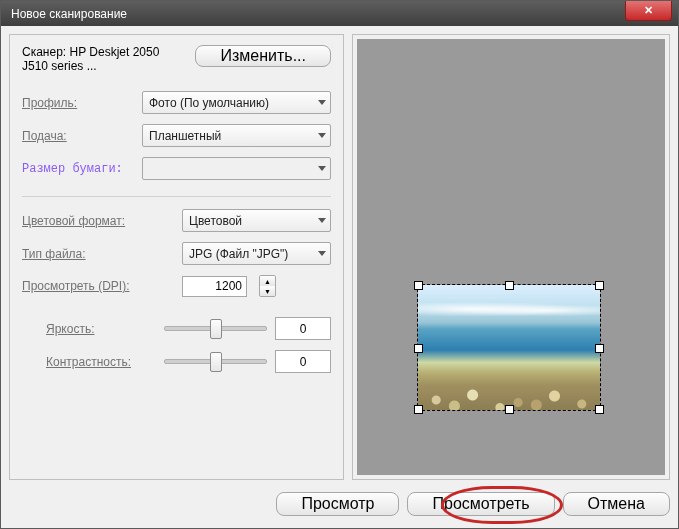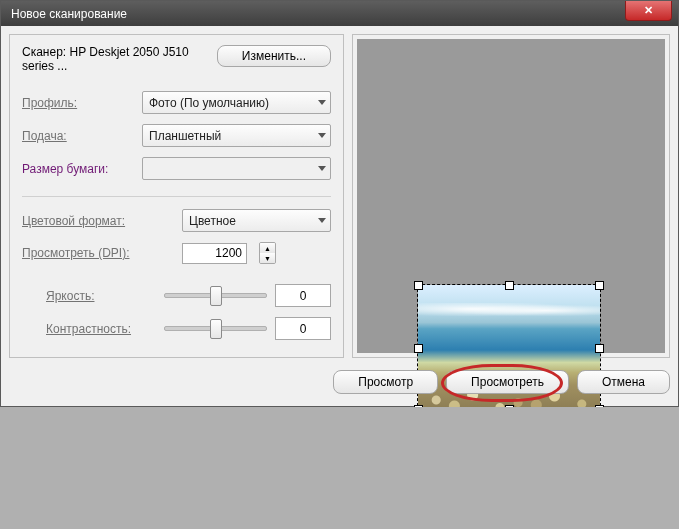--- a/index.html
+++ b/index.html
@@ -1,32 +1,32 @@
 <!DOCTYPE html>
 <html><head>
 <meta charset="utf-8">
 <style>
   html,body{margin:0;padding:0;font-family:"Segoe UI",Tahoma,sans-serif;font-size:12px;color:#222;background:#b0b0b0;}
-  .window{width:679px;height:407px;box-sizing:border-box;border:1px solid #5a5a5a;background:#f0f0f0;position:relative;box-shadow:0 0 8px rgba(0,0,0,.4);}
+  .window{width:679px;height:529px;box-sizing:border-box;border:1px solid #5a5a5a;background:#f0f0f0;position:relative;box-shadow:0 0 8px rgba(0,0,0,.4);}
   .titlebar{height:25px;background:linear-gradient(#5e5e5e,#3e3e3e);display:flex;align-items:center;justify-content:space-between;padding-left:10px;color:#fff;}
   .titlebar-left{display:flex;align-items:center;gap:6px;}
   .titlebar-title{font-size:12px;}
   .titlebar-buttons{display:flex;align-items:flex-start;height:100%;}
   .close-btn{width:45px;height:19px;background:linear-gradient(#e57373,#c62828);border:1px solid #8e1b1b;border-top:none;border-bottom-left-radius:4px;border-bottom-right-radius:4px;display:flex;align-items:center;justify-content:center;margin-right:6px;color:#fff;font-weight:bold;font-size:11px;cursor:pointer;}
   .body{position:absolute;top:25px;left:0;right:0;bottom:0;padding:8px;box-sizing:border-box;}
   .columns{display:flex;gap:8px;height:calc(100% - 40px);}
   .left-panel{width:335px;border:1px solid #bfbfbf;background:#f0f0f0;box-sizing:border-box;padding:10px 12px;display:flex;flex-direction:column;}
   .right-panel{flex:1;border:1px solid #bfbfbf;background:#f0f0f0;box-sizing:border-box;position:relative;}
   .preview-surface{position:absolute;inset:4px;background:#9a9a9a;}
   .row{display:flex;align-items:center;margin-bottom:10px;}
   .row .lbl{flex:0 0 120px;text-decoration:underline;color:#737373;}
-  .row .lbl.muted{color:#701a75;text-decoration:none;}
+  .row .lbl.muted{color:#8b5cf6;text-decoration:none;font-family:Liberation Mono, monospace;}
   .scanner-row{display:flex;align-items:flex-start;gap:8px;margin-bottom:18px;}
   .scanner-label{color:#000;}
-  .btn{background:linear-gradient(#fdfdfd,#e6e6e6);border:1px solid #a7a7a7;border-radius:8px;height:22px;padding:0 24px;cursor:pointer;font-size:12px;display:inline-flex;align-items:center;}
+  .btn{background:linear-gradient(#fdfdfd,#e6e6e6);border:1px solid #a7a7a7;border-radius:8px;height:22px;padding:0 24px;cursor:pointer;font-size:16px;display:inline-flex;align-items:center;}
   .select{flex:1;min-width:0;height:21px;border:1px solid #a7a7a7;background:linear-gradient(#fdfdfd,#ececec);display:flex;align-items:center;justify-content:space-between;padding:0 4px 0 6px;border-radius:2px;cursor:pointer;}
   .select.disabled{color:#9a9a9a;background:#f0f0f0;cursor:default;}
   .select .arrow{width:0;height:0;border-left:4px solid transparent;border-right:4px solid transparent;border-top:5px solid #555;margin-left:6px;}
   .sep{border:none;border-top:1px solid #d0d0d0;margin:6px 0 12px;}
   .num-wrap{display:flex;align-items:center;gap:12px;}
   .num-input{width:55px;height:19px;border:1px solid #a7a7a7;padding:0 4px;text-align:right;font-size:12px;}
   .spin{display:flex;flex-direction:column;border:1px solid #a7a7a7;border-radius:2px;overflow:hidden;}
   .spin button{width:15px;height:10px;border:none;background:linear-gradient(#fdfdfd,#e6e6e6);font-size:7px;line-height:7px;padding:0;cursor:pointer;}
   .slider-row .lbl{flex:0 0 110px;margin-left:24px;}
   .slider-track{flex:1;height:20px;position:relative;display:flex;align-items:center;margin:0 8px;cursor:pointer;}
@@ -112,25 +112,32 @@
             <span></span>
             <span class="arrow"></span>
           </div>
         </div>
 
         <hr class="sep">
 
         <div class="row">
           <span class="lbl" style="flex-basis:160px">Цветовой формат:</span>
           <div class="select">
-            <span>Цветное</span>
+            <span>Цветовой</span>
             <span class="arrow"></span>
           </div>
         </div>
 
+        <div class="row">
+          <span class="lbl" style="flex-basis:160px">Тип файла:</span>
+          <div class="select">
+            <span>JPG (Файл "JPG")</span>
+            <span class="arrow"></span>
+          </div>
+        </div>
 
         <div class="row">
           <span class="lbl" style="flex-basis:160px">Просмотреть (DPI):</span>
           <div class="num-wrap">
             <input class="num-input" value="1200" style="">
             <div class="spin">
               <button>▲</button>
               <button>▼</button>
             </div>
           </div>

